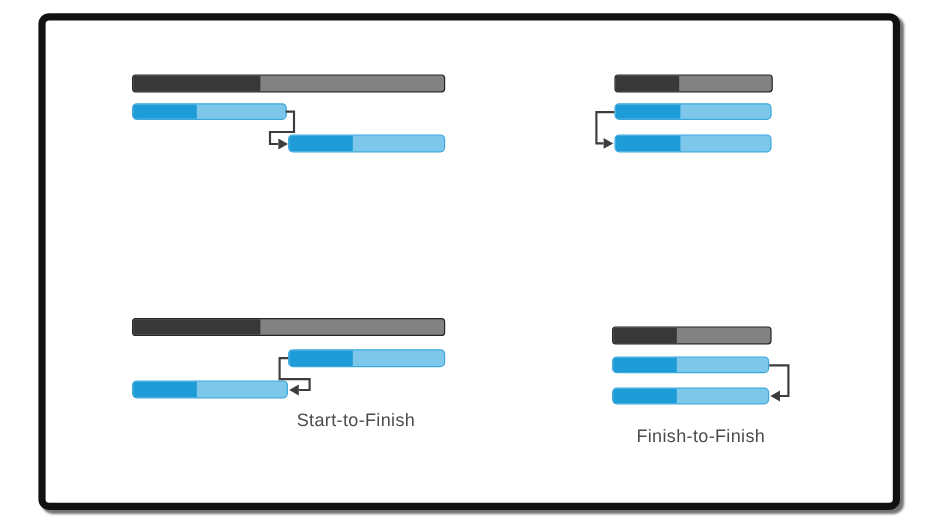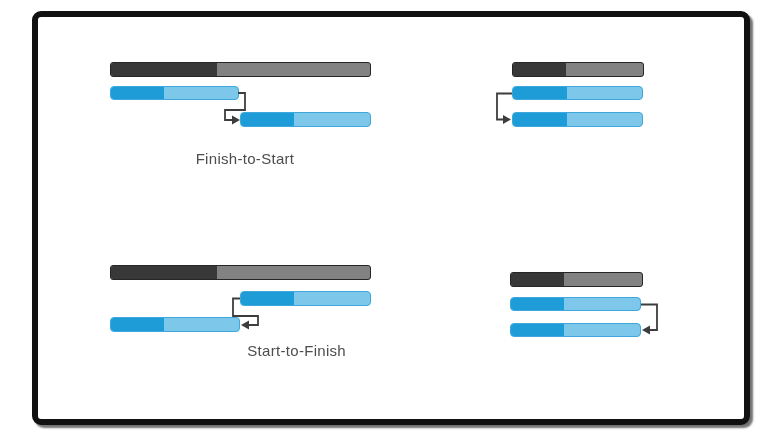--- a/index.html
+++ b/index.html
@@ -76,21 +76,20 @@
 
   <div class="bar summary" style="left:110px;top:62px;width:261px;height:15px;">
     <div class="fill" style="width:106px;"></div>
   </div>
   <div class="bar task" style="left:110px;top:86px;width:129px;height:14px;">
     <div class="fill" style="width:53px;"></div>
   </div>
   <div class="bar task" style="left:240px;top:112px;width:131px;height:15px;">
     <div class="fill" style="width:53px;"></div>
   </div>
-  <div class="qlabel" style="left:145px;top:150px;">Finish-to-Start</div>
 
   <div class="bar summary" style="left:512px;top:62px;width:132px;height:15px;">
     <div class="fill" style="width:53px;"></div>
   </div>
   <div class="bar task" style="left:512px;top:86px;width:131px;height:14px;">
     <div class="fill" style="width:54px;"></div>
   </div>
   <div class="bar task" style="left:512px;top:112px;width:131px;height:15px;">
     <div class="fill" style="width:54px;"></div>
   </div>
@@ -108,20 +107,21 @@
 
   <div class="bar summary" style="left:510px;top:272px;width:133px;height:15px;">
     <div class="fill" style="width:53px;"></div>
   </div>
   <div class="bar task" style="left:510px;top:297px;width:131px;height:14px;">
     <div class="fill" style="width:53px;"></div>
   </div>
   <div class="bar task" style="left:510px;top:323px;width:131px;height:14px;">
     <div class="fill" style="width:53px;"></div>
   </div>
+  <div class="qlabel" style="left:484px;top:355px;">Finish-to-Finish</div>
 
   <svg class="connectors" viewBox="0 0 780 436">
     <g>
       <polyline points="238,93 245,93 245,110 225,110 225,120 232,120"></polyline>
       <polygon points="232,115.5 240,120 232,124.5"></polygon>
     </g>
     <g>
       <polyline points="512,93.5 497,93.5 497,119.5 503,119.5"></polyline>
       <polygon points="503,115 511,119.5 503,124"></polygon>
     </g>

